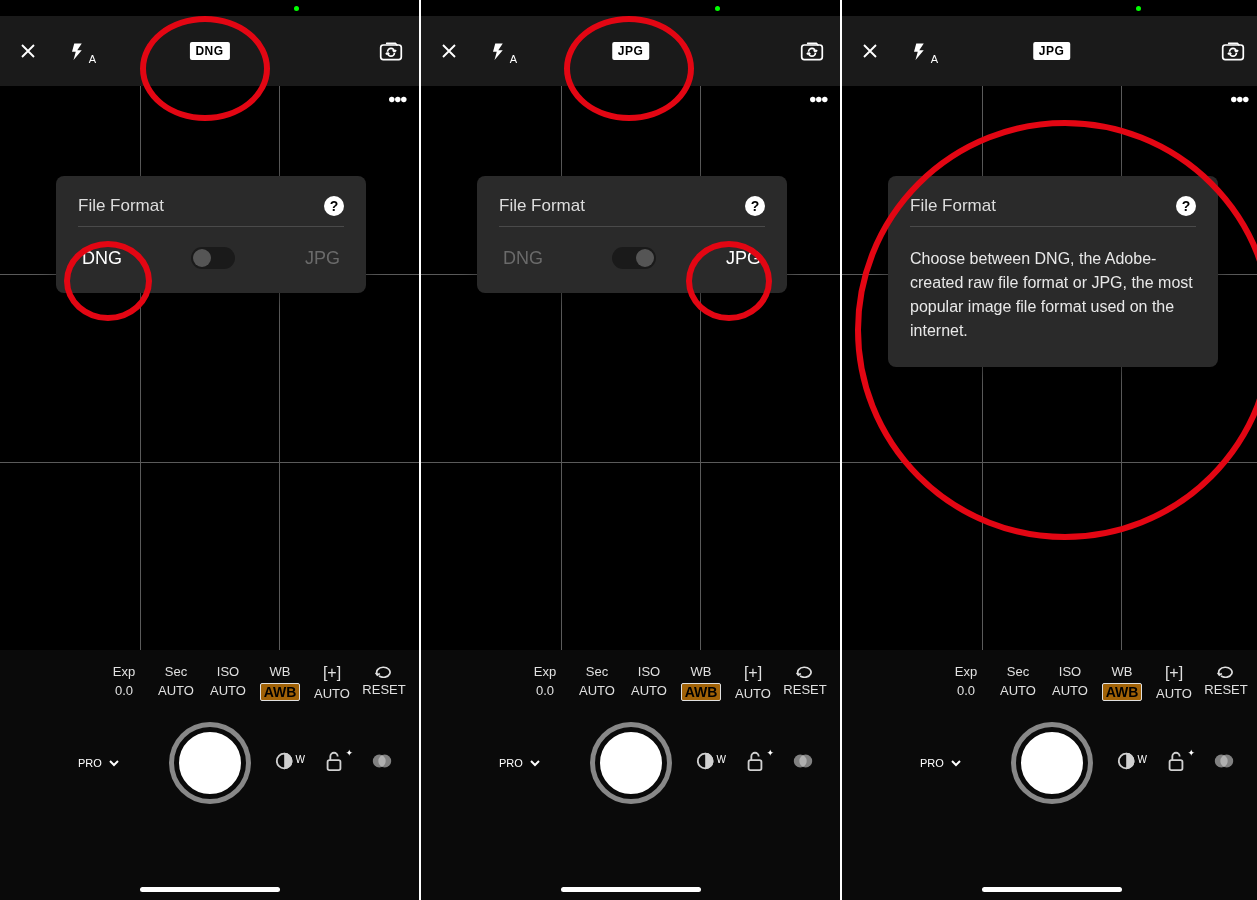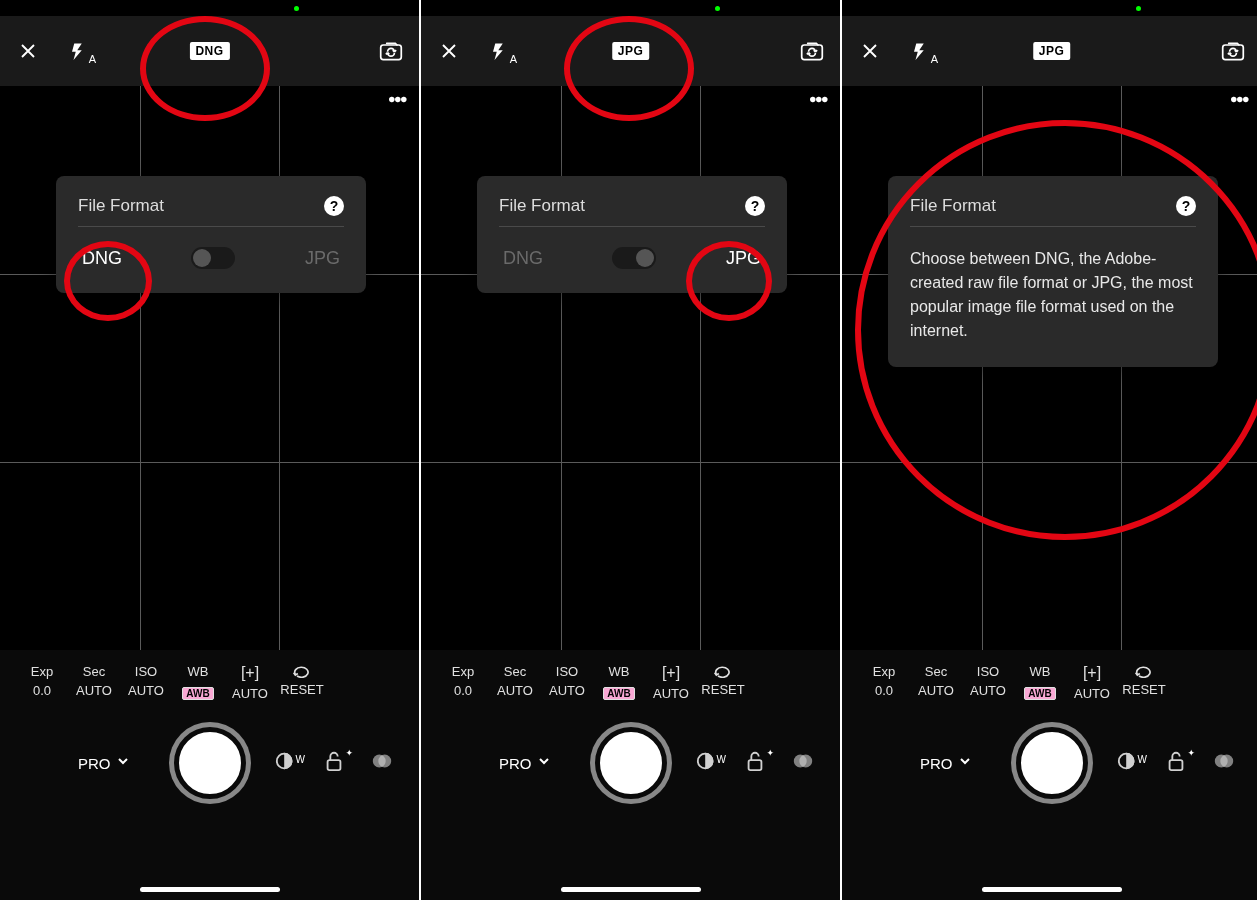--- a/index.html
+++ b/index.html
@@ -31,30 +31,30 @@
 .fmt-active { color:#fff; }
 .fmt-inactive { color:#6a6a6a; }
 .toggle { width:44px; height:22px; background:#1a1a1a; border-radius:11px; position:relative; }
 .toggle-knob { width:18px; height:18px; background:#555; border-radius:50%; position:absolute; top:2px; }
 .toggle-left .toggle-knob { left:2px; }
 .toggle-right .toggle-knob { right:2px; }
 .popup-text { color:#e8e8e8; font-size:16px; line-height:1.5; }
 .popup-text p { margin-bottom:18px; }
 .popup-text p:last-child { margin-bottom:0; }
 .bottom-panel { position:absolute; bottom:0; left:0; right:0; height:250px; background:#0a0a0a; }
-.pro-row { display:flex; justify-content:flex-start; padding:14px 16px 0; }
+.pro-row { display:flex; justify-content:flex-end; padding:14px 9px 0; }
 .pro-item { text-align:center; color:#e0e0e0; min-width:52px; }
 .pro-top { font-size:13px; display:block; margin-bottom:4px; }
 .pro-bot { font-size:13px; display:block; }
-.awb-box { display:inline-block; border:1.5px solid #e0e0e0; padding:0 3px; font-size:10px; font-weight:700; border-radius:2px; background:#f9a8d4; color:#000; }
+.awb-box { display:inline-block; border:1.5px solid #e0e0e0; padding:0 3px; font-size:14px; font-weight:700; border-radius:2px; background:#a16207; color:#000; }
 .bracket { font-size:16px; }
 .reset-ico { display:inline-block; }
 .reset-ico svg { width:20px; height:14px; }
 .shutter-row { display:flex; align-items:center; justify-content:center; margin-top:22px; position:relative; height:80px; }
-.pro-chip { position:absolute; left:78px; color:#fff; font-size:15px; display:flex; align-items:flex-start; gap:6px; }
+.pro-chip { position:absolute; left:78px; color:#fff; font-size:11px; display:flex; align-items:flex-start; gap:6px; }
 .chevron-down { width:12px; height:12px; }
 .shutter { width:72px; height:72px; border-radius:50%; background:#fff; border:5px solid #0a0a0a; box-shadow:0 0 0 5px #888; }
 .right-icons { position:absolute; right:26px; display:flex; gap:26px; align-items:center; }
 .ri { color:#d0d0d0; position:relative; }
 .ri svg { width:22px; height:22px; }
 .ri-label { position:absolute; right:-8px; top:4px; font-size:10px; color:#fff; }
 .home-ind { position:absolute; bottom:8px; left:50%; transform:translateX(-50%); width:140px; height:5px; background:#fff; border-radius:3px; }
 .circle-annot { position:absolute; border:6px solid #e30613; border-radius:50%; pointer-events:none; }
 </style>
 </head>

